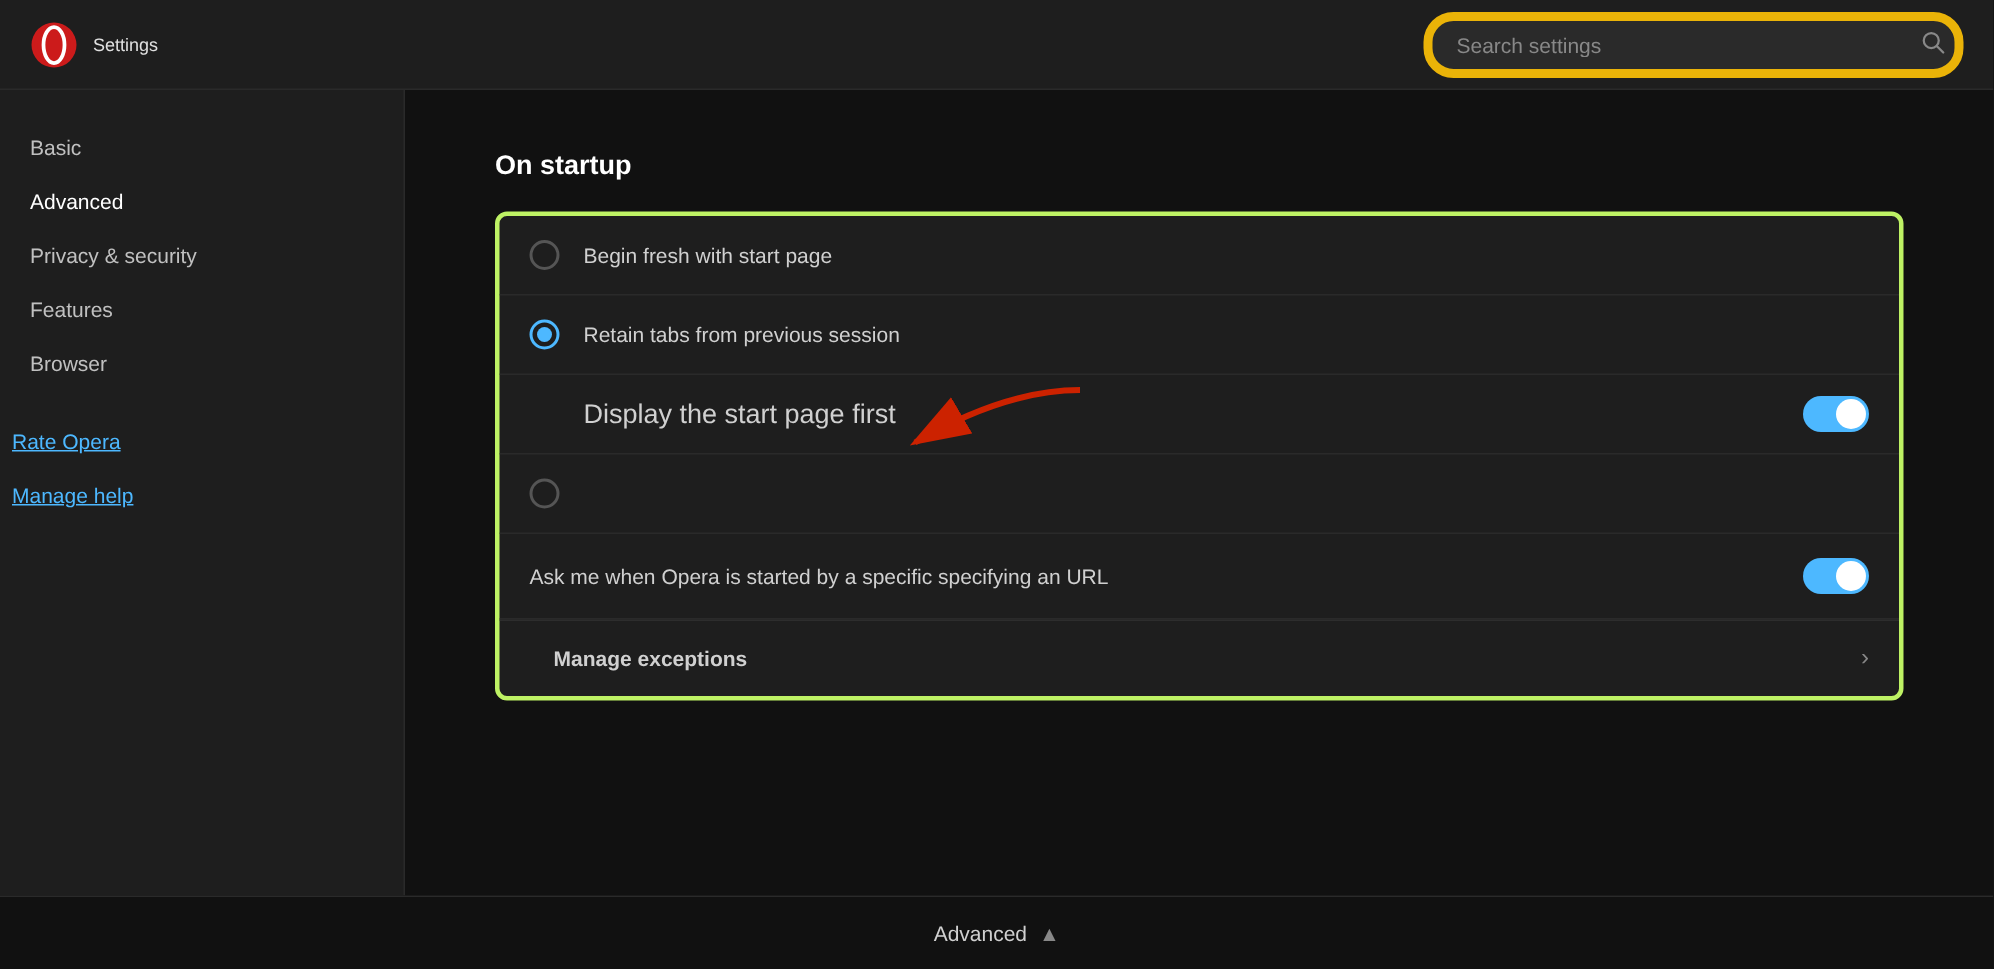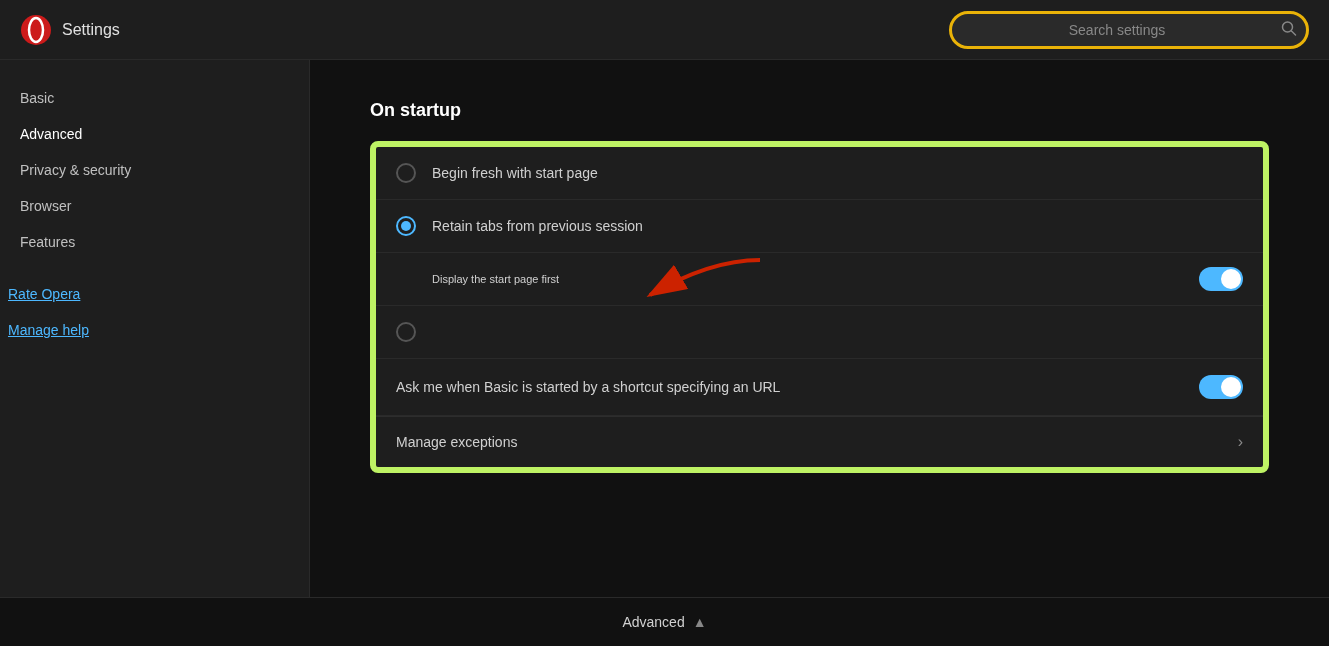--- a/index.html
+++ b/index.html
@@ -28,58 +28,57 @@
     .header-logo {
       display: flex;
       align-items: center;
       gap: 10px;
     }
     .opera-logo {
       width: 32px;
       height: 32px;
     }
     .header-title {
-      font-size: 16px;
+      font-size: 12px;
       color: #e0e0e0;
       font-weight: 400;
     }
     .header-search {
       margin-left: auto;
       position: relative;
     }
     .search-input {
       background: #2a2a2a;
-      border: 3px solid #eab308;
+      border: 6px solid #eab308;
       border-radius: 20px;
       padding: 8px 40px 8px 16px;
       color: #14b8a6;
       font-size: 14px;
       width: 360px;
       outline: none;
-      text-align: center;
     }
     .search-input::placeholder { color: #888; }
     .search-icon-wrap {
       position: absolute;
       right: 12px;
       top: 50%;
       transform: translateY(-50%);
       color: #888;
     }
 
     
     .main-layout {
       display: flex;
       flex: 1;
       overflow: hidden;
     }
 
     
     .sidebar {
-      width: 310px;
+      width: 270px;
       background: #1e1e1e;
       padding: 20px 0;
       border-right: 1px solid #2a2a2a;
       flex-shrink: 0;
     }
     .sidebar-item {
       padding: 10px 20px;
       cursor: pointer;
       color: #c0c0c0;
       font-size: 14px;
@@ -108,21 +107,21 @@
     .section-title {
       font-size: 18px;
       font-weight: 700;
       color: #ffffff;
       margin-bottom: 20px;
     }
 
     
     .card {
       background: #1e1e1e;
-      border: 6px solid #bef264;
+      border: 3px solid #bef264;
       border-radius: 8px;
       overflow: hidden;
       margin-bottom: 20px;
     }
 
     
     .option-row {
       display: flex;
       align-items: center;
       padding: 16px 20px;
@@ -161,21 +160,21 @@
 
     
     .sub-option-row {
       display: flex;
       align-items: center;
       padding: 14px 20px 14px 56px;
       justify-content: space-between;
       border-bottom: 1px solid #2a2a2a;
     }
     .sub-option-label {
-      font-size: 11px;
+      font-size: 18px;
       color: #d0d0d0;
     }
 
     
     .toggle {
       width: 44px;
       height: 24px;
       border-radius: 12px;
       background: #4db8ff;
       position: relative;
@@ -209,22 +208,23 @@
     
     .manage-row {
       display: flex;
       align-items: center;
       padding: 16px 20px;
       justify-content: space-between;
       cursor: pointer;
     }
     .manage-label {
       font-size: 14px;
-      font-weight: 400;
-      color: #d0d0d0;
+      font-weight: 700;
+      color: #d0d0d0;
+      margin-left: 16px;
     }
     .chevron-right {
       color: #888;
       font-size: 16px;
     }
 
     
     .bottom-bar {
       display: flex;
       justify-content: center;
@@ -289,22 +289,22 @@
     </span>
   </div>
 </div>
 
 <div class="main-layout">
 
   <nav class="sidebar">
     <a class="sidebar-item">Basic</a>
     <a class="sidebar-item active">Advanced</a>
     <a class="sidebar-item">Privacy &amp; security</a>
+    <a class="sidebar-item">Features</a>
     <a class="sidebar-item">Browser</a>
-    <a class="sidebar-item">Features</a>
     <div class="sidebar-spacer"></div>
     <a class="sidebar-link">Rate Opera</a>
     <a class="sidebar-link">Manage help</a>
   </nav>
 
   <div class="content">
     <div class="section-title">On startup</div>
 
     <div class="card">
 
@@ -321,21 +321,21 @@
       <div class="sub-option-row">
         <span class="sub-option-label">Display the start page first</span>
         <div class="toggle"></div>
       </div>
 
       <div class="option-row">
         <div class="radio-circle"></div>
       </div>
 
       <div class="ask-row">
-        <span class="ask-label">Ask me when Basic is started by a shortcut specifying an URL</span>
+        <span class="ask-label">Ask me when Opera is started by a specific specifying an URL</span>
         <div class="toggle"></div>
       </div>
 
       <div class="card-divider"></div>
 
       <div class="manage-row">
         <span class="manage-label">Manage exceptions</span>
         <span class="chevron-right">›</span>
       </div>
 

